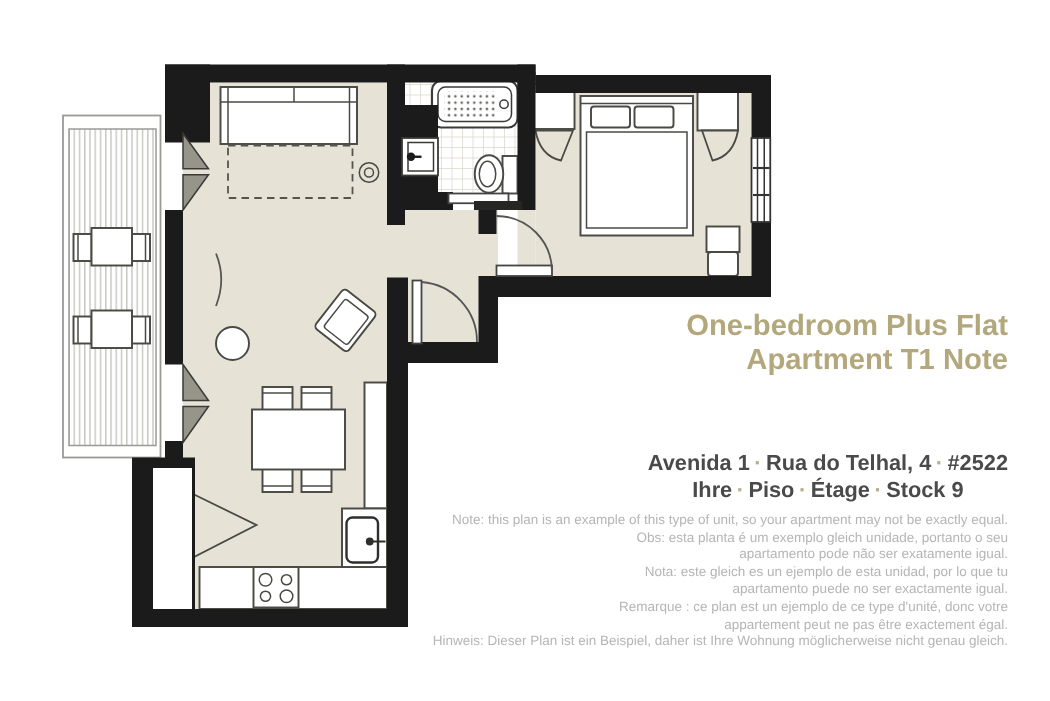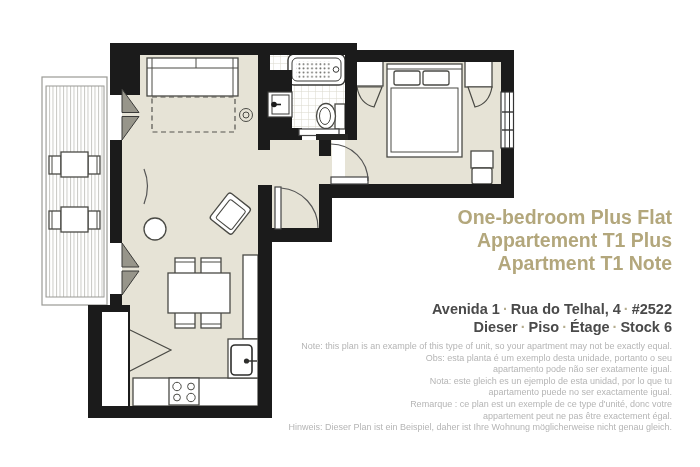--- a/index.html
+++ b/index.html
@@ -10,21 +10,21 @@
   .floor{fill:var(--floor);}
   .furn{fill:#ffffff;stroke:var(--line);stroke-width:1.3;}
   .furnthin{fill:none;stroke:var(--line);stroke-width:1;}
   .beigefurn{fill:var(--floor);stroke:var(--line);stroke-width:1.2;}
   .doortri{fill:var(--door_fill);stroke:#3a3a38;stroke-width:1;}
   .arc{fill:none;stroke:#555;stroke-width:1.2;}
   .leaf{fill:#fff;stroke:#444;stroke-width:1.2;}
   .textblock{position:absolute;right:28px;text-align:right;}
   .titles{top:206px;}
   .titles div{font-size:19.5px;line-height:23px;font-weight:bold;color:var(--title);white-space:nowrap;}
-  .address{top:301px;}
+  .address{top:301px;text-align:center;}
   .address div{font-size:14.5px;line-height:17.5px;font-weight:bold;color:var(--address);white-space:nowrap;}
   .address .sep{color:var(--sep);padding:0 3px;}
   .notes{top:341px;}
   .notes div{font-size:9px;line-height:11.6px;color:var(--note);white-space:nowrap;text-align:right;}
 </style>
 </head>
 <body>
 
 <div id="stage">
 
@@ -215,33 +215,32 @@
   <g>
     <rect x="268" y="92" width="24" height="25" fill="#fff" stroke="#3a3a38" stroke-width="1.2"></rect>
     <rect x="272" y="95" width="17" height="19" fill="#fff" stroke="#3a3a38" stroke-width="1"></rect>
     <circle cx="274" cy="104.5" r="2.8" fill="#1b1b1b"></circle>
     <line x1="274" y1="104.5" x2="281" y2="104.5" stroke="#1b1b1b" stroke-width="1.6"></line>
   </g>
 </svg>
 
   <div class="textblock titles">
     <div>One-bedroom Plus Flat</div>
-    <div>Appartement T1 Plus</div>
     <div>Apartment T1 Note</div>
   </div>
 
   <div class="textblock address">
     <div><span>Avenida 1</span><span class="sep">·</span><span>Rua do Telhal, 4</span><span class="sep">·</span><span>#2522</span></div>
-    <div><span>Dieser</span><span class="sep">·</span><span>Piso</span><span class="sep">·</span><span>Étage</span><span class="sep">·</span><span>Stock 6</span></div>
+    <div><span>Ihre</span><span class="sep">·</span><span>Piso</span><span class="sep">·</span><span>Étage</span><span class="sep">·</span><span>Stock 9</span></div>
   </div>
 
   <div class="textblock notes">
     <div>Note: this plan is an example of this type of unit, so your apartment may not be exactly equal.</div>
-    <div>Obs: esta planta é um exemplo desta unidade, portanto o seu</div>
+    <div>Obs: esta planta é um exemplo gleich unidade, portanto o seu</div>
     <div>apartamento pode não ser exatamente igual.</div>
     <div>Nota: este gleich es un ejemplo de esta unidad, por lo que tu</div>
     <div>apartamento puede no ser exactamente igual.</div>
-    <div>Remarque : ce plan est un exemple de ce type d'unité, donc votre</div>
+    <div>Remarque : ce plan est un ejemplo de ce type d'unité, donc votre</div>
     <div>appartement peut ne pas être exactement égal.</div>
     <div>Hinweis: Dieser Plan ist ein Beispiel, daher ist Ihre Wohnung möglicherweise nicht genau gleich.</div>
   </div>
 
 </div>
 
 </body></html>

